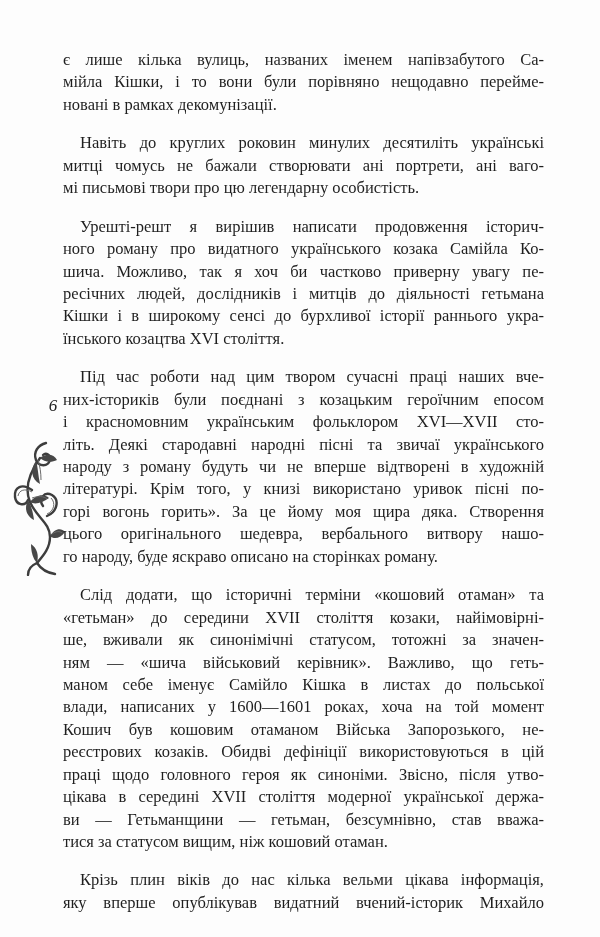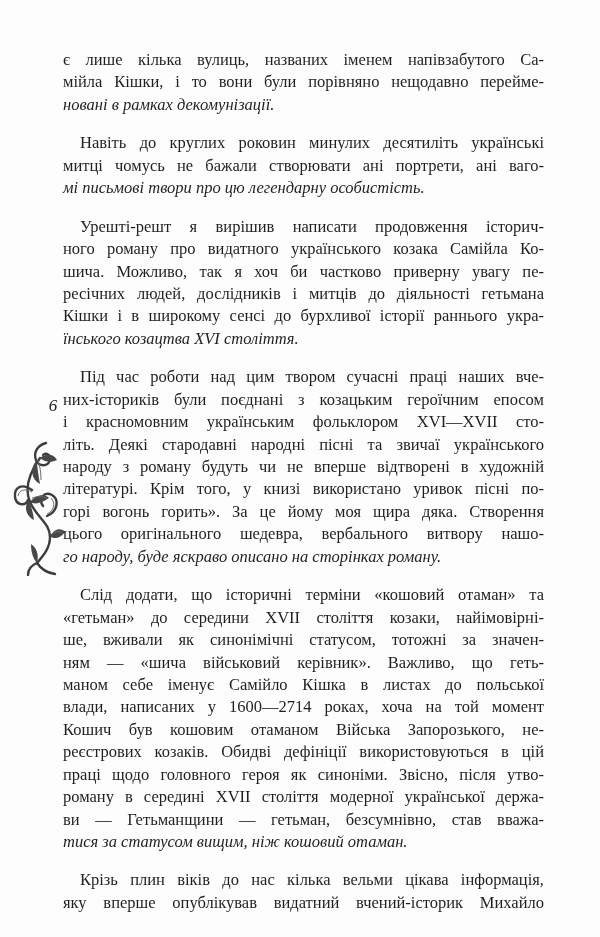--- a/index.html
+++ b/index.html
@@ -19,21 +19,21 @@
     width: 481px;
     font-size: 16.5px;
     line-height: 22.43px;
   }
   .line {
     text-align: justify;
     text-align-last: justify;
     white-space: normal;
   }
   .line.indent { text-indent: 17px; margin-top: 16px; }
-  .line.para-end { text-align-last: left; font-style: italic; }
+  .line.para-end { text-align-last: left; }
   #page-number {
     position: absolute;
     left: 44px;
     top: 396px;
     width: 18px;
     text-align: center;
     font-size: 17px;
     font-style: italic;
     color: #222;
   }
@@ -108,24 +108,24 @@
       <div class="line">народу з роману будуть чи не вперше відтворені в художній</div>
       <div class="line">літературі. Крім того, у книзі використано уривок пісні по-</div>
       <div class="line">горі вогонь горить». За це йому моя щира дяка. Створення</div>
       <div class="line">цього оригінального шедевра, вербального витвору нашо-</div>
       <div class="line para-end">го народу, буде яскраво описано на сторінках роману.</div>
       <div class="line indent">Слід додати, що історичні терміни «кошовий отаман» та</div>
       <div class="line">«гетьман» до середини XVII століття козаки, найімовірні-</div>
       <div class="line">ше, вживали як синонімічні статусом, тотожні за значен-</div>
       <div class="line">ням — «шича військовий керівник». Важливо, що геть-</div>
       <div class="line">маном себе іменує Самійло Кішка в листах до польської</div>
-      <div class="line">влади, написаних у 1600—2714 роках, хоча на той момент</div>
+      <div class="line">влади, написаних у 1600—1601 роках, хоча на той момент</div>
       <div class="line">Кошич був кошовим отаманом Війська Запорозького, не-</div>
       <div class="line">реєстрових козаків. Обидві дефініції використовуються в цій</div>
       <div class="line">праці щодо головного героя як синоніми. Звісно, після утво-</div>
-      <div class="line">роману в середині XVII століття модерної української держа-</div>
+      <div class="line">цікава в середині XVII століття модерної української держа-</div>
       <div class="line">ви — Гетьманщини — гетьман, безсумнівно, став вважа-</div>
       <div class="line para-end">тися за статусом вищим, ніж кошовий отаман.</div>
       <div class="line indent">Крізь плин віків до нас кілька вельми цікава інформація,</div>
       <div class="line">яку вперше опублікував видатний вчений-історик Михайло</div>
     </div>
 
 </div>
 
 </body></html>

